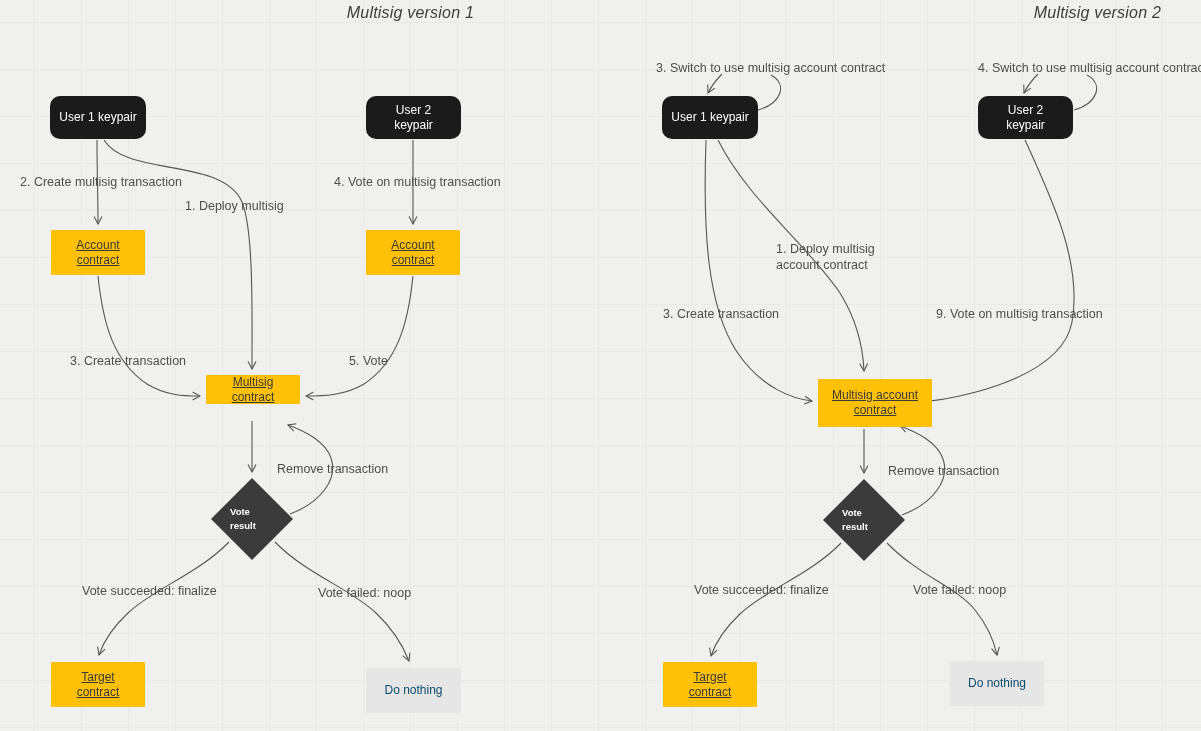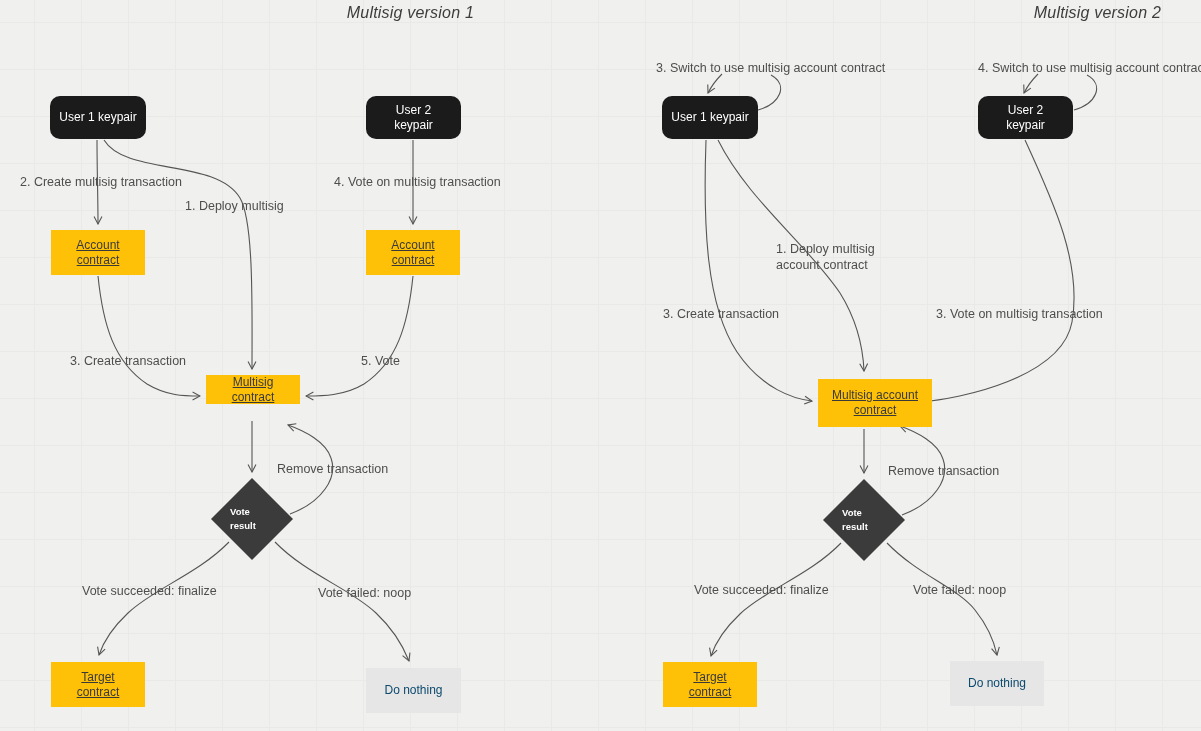--- a/index.html
+++ b/index.html
@@ -80,36 +80,36 @@
   <div class="diamond" style="left:211px;top:478px">
     <span>Vote result</span>
   </div>
   <div class="node yellow" style="left:51px;top:662px;width:94px;height:45px">Target contract</div>
   <div class="node grayb" style="left:366px;top:668px;width:95px;height:45px">Do nothing</div>
 
   <div class="elabel" style="left:20px;top:174px">2. Create multisig transaction</div>
   <div class="elabel" style="left:185px;top:198px">1. Deploy multisig</div>
   <div class="elabel" style="left:334px;top:174px">4. Vote on multisig transaction</div>
   <div class="elabel" style="left:70px;top:353px">3. Create transaction</div>
-  <div class="elabel" style="left:361px;top:353px">5. Vote</div>
+  <div class="elabel" style="left:349px;top:353px">5. Vote</div>
   <div class="elabel" style="left:277px;top:461px">Remove transaction</div>
   <div class="elabel" style="left:82px;top:583px">Vote succeeded: finalize</div>
   <div class="elabel" style="left:318px;top:585px">Vote failed: noop</div>
 
   <div class="node dark" style="left:662px;top:96px;width:96px;height:43px">User 1 keypair</div>
   <div class="node dark" style="left:978px;top:96px;width:95px;height:43px">User 2 keypair</div>
   <div class="node yellow" style="left:818px;top:379px;width:114px;height:48px">Multisig account contract</div>
   <div class="diamond" style="left:823px;top:479px">
     <span>Vote result</span>
   </div>
   <div class="node yellow" style="left:663px;top:662px;width:94px;height:45px">Target contract</div>
   <div class="node grayb" style="left:950px;top:661px;width:94px;height:45px">Do nothing</div>
 
   <div class="elabel" style="left:656px;top:60px">3. Switch to use multisig account contract</div>
   <div class="elabel" style="left:978px;top:60px">4. Switch to use multisig account contract</div>
   <div class="elabel wrap" style="left:776px;top:241px;width:118px">1. Deploy multisig account contract</div>
   <div class="elabel" style="left:663px;top:306px">3. Create transaction</div>
-  <div class="elabel" style="left:936px;top:306px">3. Vote on multisig transaction</div>
+  <div class="elabel" style="left:936px;top:306px">9. Vote on multisig transaction</div>
   <div class="elabel" style="left:888px;top:463px">Remove transaction</div>
   <div class="elabel" style="left:694px;top:582px">Vote succeeded: finalize</div>
   <div class="elabel" style="left:913px;top:582px">Vote failed: noop</div>
 
 </div>
 
 </body></html>

